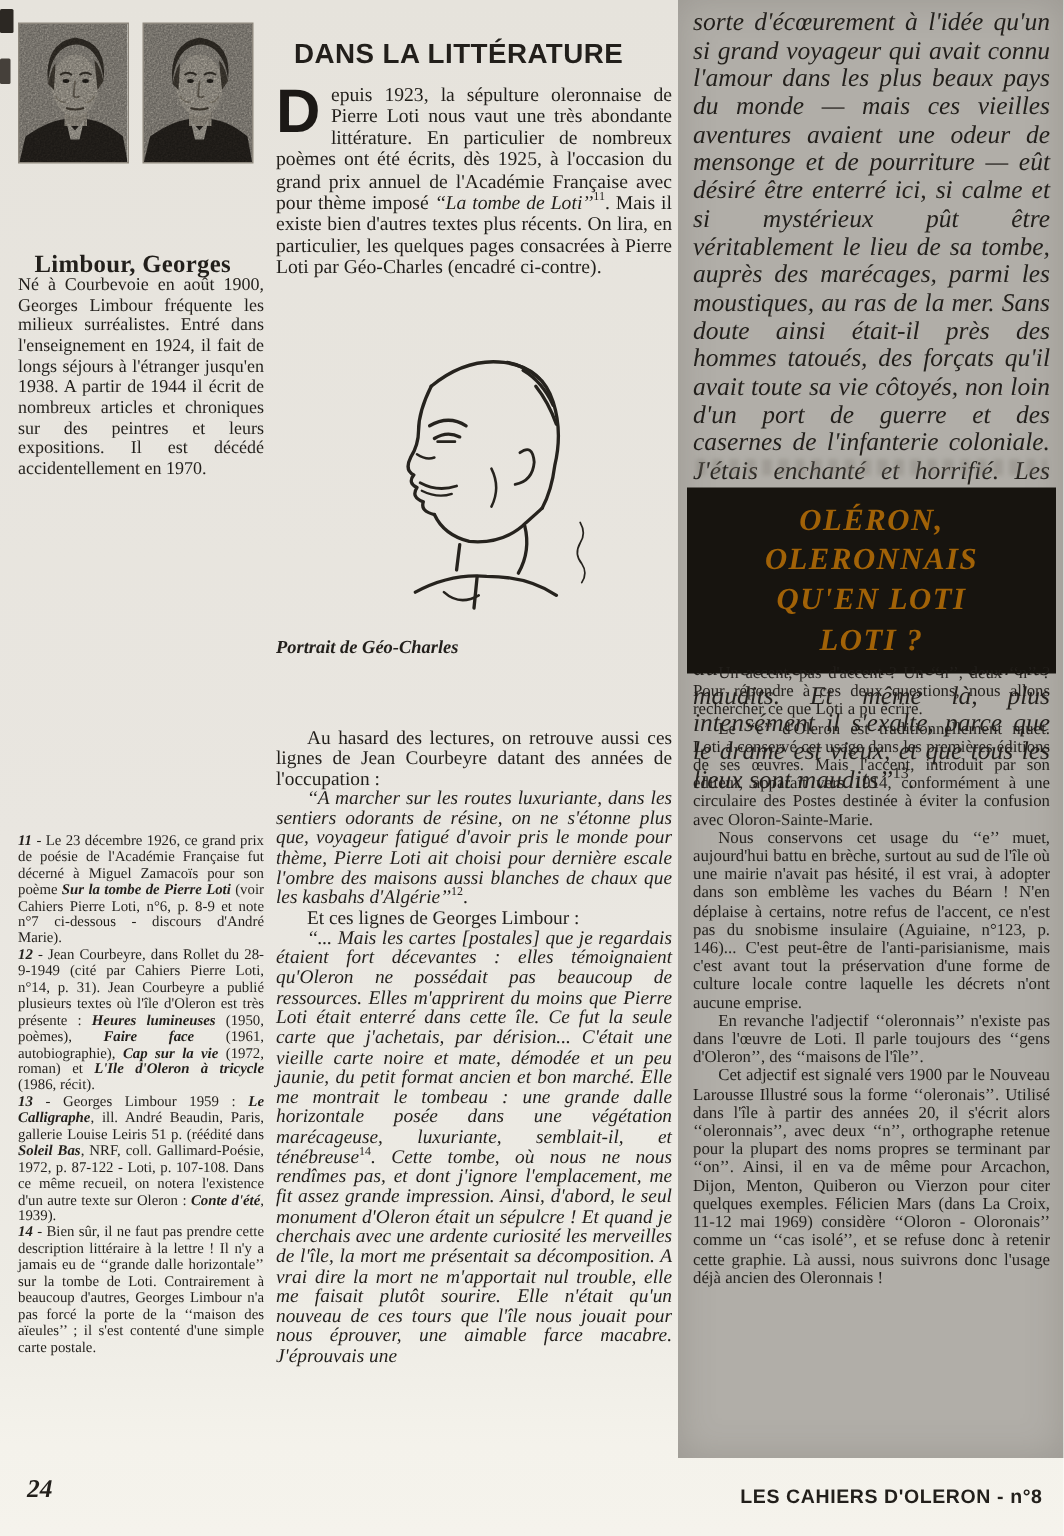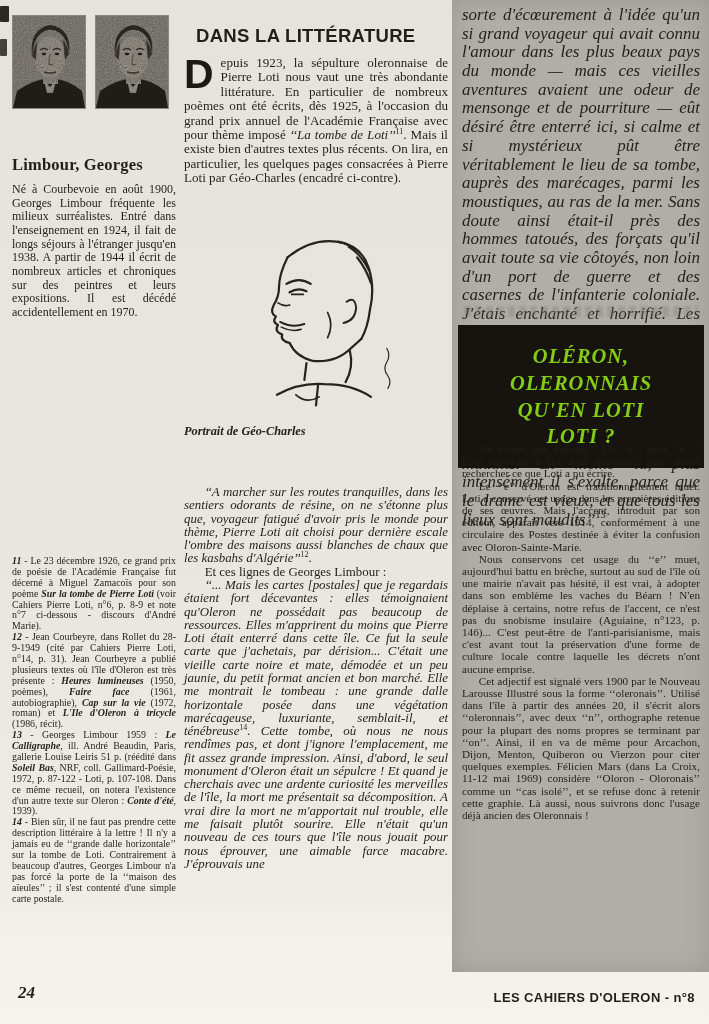--- a/index.html
+++ b/index.html
@@ -33,21 +33,21 @@
   .dropcap{float:left;font-family:"Liberation Sans",sans-serif;font-weight:bold;font-size:41px;line-height:0.8;padding:2px 7px 1px 0;color:#1c1916}
   .sketch{position:absolute;left:42px;top:230px}
   .caption{position:absolute;left:0;top:424px;width:264px;font-weight:bold;font-style:italic;font-size:12.3px;line-height:1.3}
   .mid-body{position:absolute;left:0;top:486px;width:264px;font-size:12.9px;line-height:1.03;text-align:justify}
   .mid-body p{text-indent:1.6em}
 
   
   .panel{position:absolute;left:452px;top:0;width:257px;height:972px;background:var(--panel,#b1aea8);box-shadow:inset 0 0 24px rgba(90,86,78,0.25)}
   .quote{position:absolute;left:10px;top:6px;width:238px;font-size:17px;line-height:1.1;text-align:justify}
   .bleed{position:absolute;left:12px;top:306px;width:234px;height:11px;background:repeating-linear-gradient(90deg,rgba(125,120,112,0.55) 0 7px,rgba(177,174,168,0) 7px 11px);filter:blur(1.3px);opacity:0.6}
-  .titlebox{position:absolute;left:6px;top:325px;width:246px;height:143px;background:var(--title_box,#17140f);color:#84cc16;display:flex;flex-direction:column;justify-content:center;align-items:center}
+  .titlebox{position:absolute;left:6px;top:325px;width:246px;height:124px;background:var(--title_box,#17140f);color:#a16207;display:flex;flex-direction:column;justify-content:center;align-items:center}
   .titlebox div{font-weight:bold;font-style:italic;font-size:20.5px;line-height:1.3;letter-spacing:1px;white-space:nowrap}
   .panel-body{position:absolute;left:10px;top:443px;width:238px;font-size:11.2px;line-height:1.09;text-align:justify}
   .panel-body p{text-indent:1.5em}
 
   
   .page-num{position:absolute;left:18px;top:983px;font-weight:bold;font-style:italic;font-size:17px}
   .footer{position:absolute;right:14px;top:990px;font-family:"Liberation Sans",sans-serif;font-weight:bold;font-size:13px;letter-spacing:0.4px;white-space:nowrap}
 </style>
 </head>
 <body>
@@ -98,21 +98,21 @@
       <path d="M40,34 Q44,31 48,34" stroke="#4a443a" stroke-width="1.4" fill="none"></path>
       <ellipse cx="31" cy="38" rx="2.2" ry="1.3" fill="#2d2923"></ellipse>
       <ellipse cx="44" cy="38" rx="2.2" ry="1.3" fill="#2d2923"></ellipse>
       <path d="M37,38 L36,48 Q38,50 40,48" stroke="#8a8172" stroke-width="1.2" fill="none"></path>
       <path d="M31,56 Q37,58 43,56" stroke="#5b5346" stroke-width="1.4" fill="none"></path>
       <path d="M24,48 Q27,53 31,52" stroke="#b4ab99" stroke-width="1" fill="none"></path>
       <path d="M50,48 Q47,53 44,52" stroke="#b4ab99" stroke-width="1" fill="none"></path>
       <rect width="72" height="92" filter="url(#grain)" opacity="0.45"></rect>
     </svg>
   </div>
-  <h2 class="left-heading" style="margin:0">Limbour, Georges</h2>
+  <h2 class="left-heading" style="margin:11px">Limbour, Georges</h2>
   <p class="bio">Né à Courbevoie en août 1900, Georges Limbour fréquente les milieux surréalistes. Entré dans l'enseignement en 1924, il fait de longs séjours à l'étranger jusqu'en 1938. A partir de 1944 il écrit de nombreux articles et chroniques sur des peintres et leurs expositions. Il est décédé accidentellement en 1970.</p>
   <div class="footnotes">
     <p><span class="bdit">11</span><span> - Le 23 décembre 1926, ce grand prix de poésie de l'Académie Française fut décerné à Miguel Zamacoïs pour son poème </span><span class="bdit">Sur la tombe de Pierre Loti</span><span> (voir Cahiers Pierre Loti, n°6, p. 8-9 et note n°7 ci-dessous - discours d'André Marie).</span></p>
     <p><span class="bdit">12</span><span> - Jean Courbeyre, dans Rollet du 28-9-1949 (cité par Cahiers Pierre Loti, n°14, p. 31). Jean Courbeyre a publié plusieurs textes où l'île d'Oleron est très présente : </span><span class="bdit">Heures lumineuses</span><span> (1950, poèmes), </span><span class="bdit">Faire face</span><span> (1961, autobiographie), </span><span class="bdit">Cap sur la vie</span><span> (1972, roman) et </span><span class="bdit">L'Ile d'Oleron à tricycle</span><span> (1986, récit).</span></p>
     <p><span class="bdit">13</span><span> - Georges Limbour 1959 : </span><span class="bdit">Le Calligraphe</span><span>, ill. André Beaudin, Paris, gallerie Louise Leiris 51 p. (réédité dans </span><span class="bdit">Soleil Bas</span><span>, NRF, coll. Gallimard-Poésie, 1972, p. 87-122 - Loti, p. 107-108. Dans ce même recueil, on notera l'existence d'un autre texte sur Oleron : </span><span class="bdit">Conte d'été</span><span>, 1939).</span></p>
     <p><span class="bdit">14</span><span> - Bien sûr, il ne faut pas prendre cette description littéraire à la lettre ! Il n'y a jamais eu de ‘‘grande dalle horizontale’’ sur la tombe de Loti. Contrairement à beaucoup d'autres, Georges Limbour n'a pas forcé la porte de la ‘‘maison des aïeules’’ ; il s'est contenté d'une simple carte postale.</span></p>
   </div>
 </div>
 
 <div class="col-mid">
@@ -139,37 +139,39 @@
       <path d="M48,156 Q70,144 93,146 Q119,146 137,158"></path>
       <path d="M87,146 L85,166"></path>
       <path d="M66,156 Q76,165 88,158" stroke-width="1.6"></path>
       <path d="M152,112 q4,7 0,13 q-4,7 1,13 q4,6 0,12" stroke-width="1.1"></path>
     </g>
   </svg>
   <div class="caption">
     <div>Portrait de Géo-Charles</div>
   </div>
   <div class="mid-body">
-    <p><span class="it">‘‘A marcher sur les routes tranquilles, dans les sentiers odorants de résine, on ne s'étonne plus que, voyageur fatigué d'avoir pris le monde pour thème, Pierre Loti ait choisi pour dernière escale l'ombre des maisons aussi blanches de chaux que les kasbahs d'Algérie’’</span><sup>12</sup><span>.</span></p>
+    <p><span>Au hasard des lectures, on retrouve aussi ces lignes de Jean Courbeyre datant des années de l'occupation :</span></p>
+    <p><span class="it">‘‘A marcher sur les routes luxuriante, dans les sentiers odorants de résine, on ne s'étonne plus que, voyageur fatigué d'avoir pris le monde pour thème, Pierre Loti ait choisi pour dernière escale l'ombre des maisons aussi blanches de chaux que les kasbahs d'Algérie’’</span><sup>12</sup><span>.</span></p>
     <p><span>Et ces lignes de Georges Limbour :</span></p>
     <p><span class="it">‘‘... Mais les cartes [postales] que je regardais étaient fort décevantes : elles témoignaient qu'Oleron ne possédait pas beaucoup de ressources. Elles m'apprirent du moins que Pierre Loti était enterré dans cette île. Ce fut la seule carte que j'achetais, par dérision... C'était une vieille carte noire et mate, démodée et un peu jaunie, du petit format ancien et bon marché. Elle me montrait le tombeau : une grande dalle horizontale posée dans une végétation marécageuse, luxuriante, semblait-il, et ténébreuse</span><sup>14</sup><span class="it">. Cette tombe, où nous ne nous rendîmes pas, et dont j'ignore l'emplacement, me fit assez grande impression. Ainsi, d'abord, le seul monument d'Oleron était un sépulcre ! Et quand je cherchais avec une ardente curiosité les merveilles de l'île, la mort me présentait sa décomposition. A vrai dire la mort ne m'apportait nul trouble, elle me faisait plutôt sourire. Elle n'était qu'un nouveau de ces tours que l'île nous jouait pour nous éprouver, une aimable farce macabre. J'éprouvais une</span></p>
   </div>
 </div>
 
 <div class="panel">
   <p class="quote"><span class="it">sorte d'écœurement à l'idée qu'un si grand voyageur qui avait connu l'amour dans les plus beaux pays du monde — mais ces vieilles aventures avaient une odeur de mensonge et de pourriture — eût désiré être enterré ici, si calme et si mystérieux pût être véritablement le lieu de sa tombe, auprès des marécages, parmi les moustiques, au ras de la mer. Sans doute ainsi était-il près des hommes tatoués, des forçats qu'il avait toute sa vie côtoyés, non loin d'un port de guerre et des casernes de l'infanterie coloniale. J'étais enchanté et horrifié. Les grands rêves finissaient-ils là dans le croupissement torride ? Ce tombeau ne prêtait pas à l'île un charme mélancolique : il faisait peser sur elle une sorte de malédiction. Mais il peut y avoir du bonheur dans les endroits maudits. Et même là, plus intensément il s'exalte, parce que le drame est vieux, et que tous les lieux sont maudits’’</span><sup>13</sup><span class="it">.</span></p>
   <div class="bleed"></div>
   <div class="titlebox">
     <div>OLÉRON,</div>
     <div>OLERONNAIS</div>
     <div>QU'EN LOTI</div>
     <div>LOTI ?</div>
   </div>
   <div class="panel-body">
     <p><span>Un accent, pas d'accent ? Un ‘‘n’’, deux ‘‘n’’ ? Pour répondre à ces deux questions, nous allons rechercher ce que Loti a pu écrire.</span></p>
     <p><span>Le ‘‘e’’ d'Oleron est traditionnellement muet. Loti a conservé cet usage dans les premières éditions de ses œuvres. Mais l'accent, introduit par son éditeur, apparaît vers 1914, conformément à une circulaire des Postes destinée à éviter la confusion avec Oloron-Sainte-Marie.</span></p>
     <p><span>Nous conservons cet usage du ‘‘e’’ muet, aujourd'hui battu en brèche, surtout au sud de l'île où une mairie n'avait pas hésité, il est vrai, à adopter dans son emblème les vaches du Béarn ! N'en déplaise à certains, notre refus de l'accent, ce n'est pas du snobisme insulaire (Aguiaine, n°123, p. 146)... C'est peut-être de l'anti-parisianisme, mais c'est avant tout la préservation d'une forme de culture locale contre laquelle les décrets n'ont aucune emprise.</span></p>
+    <p><span>En revanche l'adjectif ‘‘oleronnais’’ n'existe pas dans l'œuvre de Loti. Il parle toujours des ‘‘gens d'Oleron’’, des ‘‘maisons de l'île’’.</span></p>
     <p><span>Cet adjectif est signalé vers 1900 par le Nouveau Larousse Illustré sous la forme ‘‘oleronais’’. Utilisé dans l'île à partir des années 20, il s'écrit alors ‘‘oleronnais’’, avec deux ‘‘n’’, orthographe retenue pour la plupart des noms propres se terminant par ‘‘on’’. Ainsi, il en va de même pour Arcachon, Dijon, Menton, Quiberon ou Vierzon pour citer quelques exemples. Félicien Mars (dans La Croix, 11-12 mai 1969) considère ‘‘Oloron - Oloronais’’ comme un ‘‘cas isolé’’, et se refuse donc à retenir cette graphie. Là aussi, nous suivrons donc l'usage déjà ancien des Oleronnais !</span></p>
   </div>
 </div>
 
 <div class="page-num">24</div>
 <div class="footer">LES CAHIERS D'OLERON - n°8</div>
 
 </body></html>

